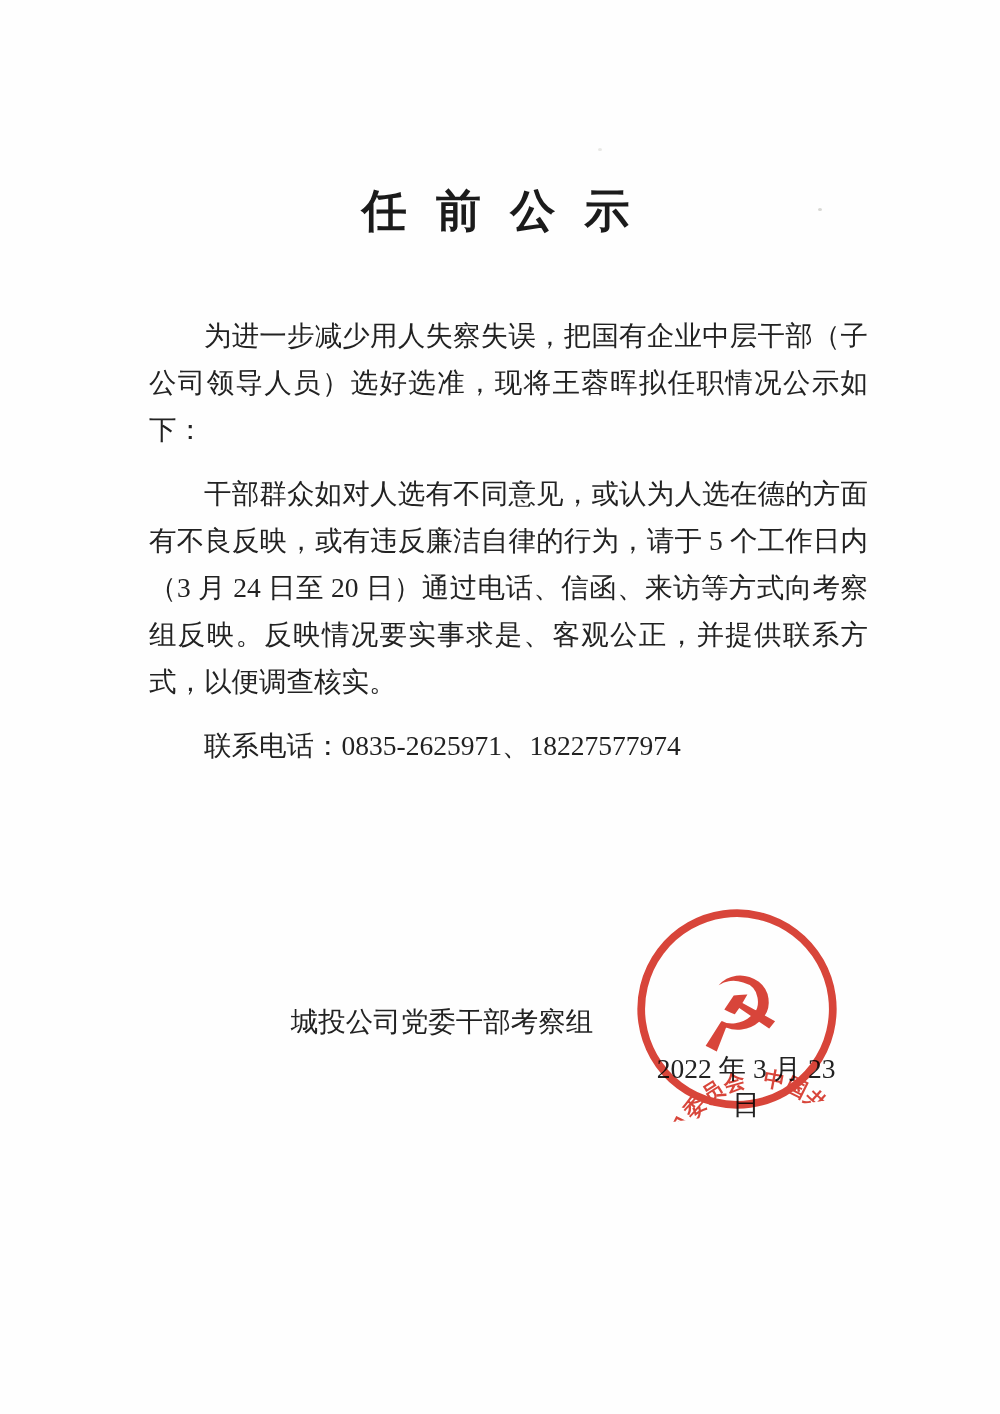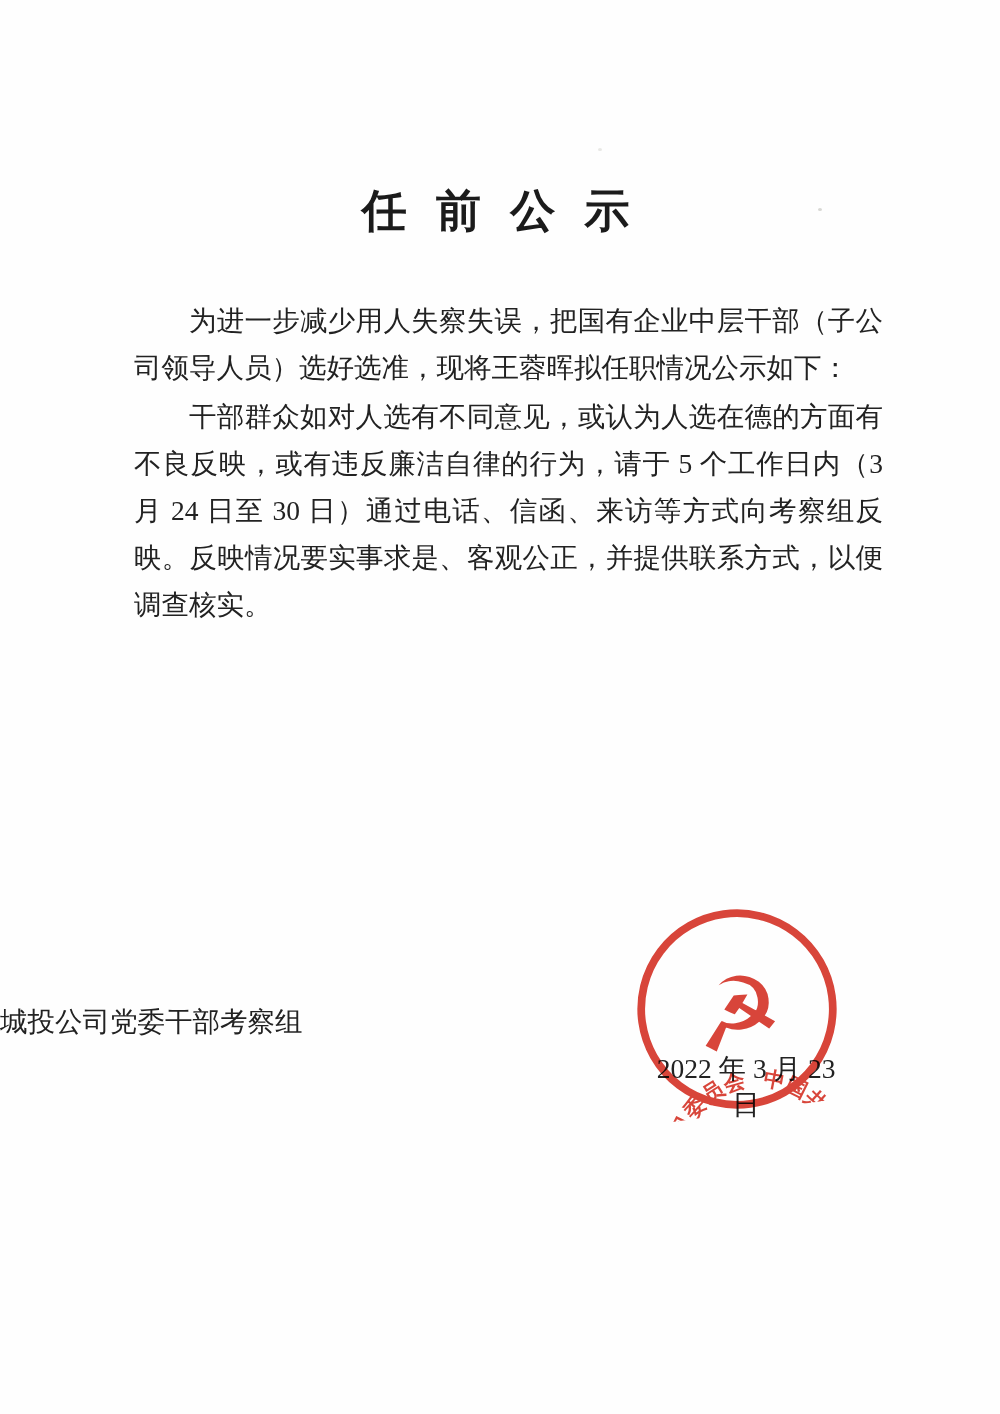--- a/index.html
+++ b/index.html
@@ -26,30 +26,30 @@
     white-space: pre;
   }
   .body-text {
     position: absolute;
     left: 132px; top: 295px; width: 753px;
     font-size: 27.5px;
     line-height: 47px;
     color: #222;
   }
   .body-text p {
-    margin: 2px;
+    margin: 17px;
     text-indent: 2em;
     text-align: justify;
     text-justify: inter-ideograph;
   }
   .body-text p.no-justify { text-align: left; }
   .sign-org {
     position: absolute;
     top: 1004px; left: 0; width: 884px;
-    text-align: left;
+    text-align: center;
     font-size: 27.5px;
     color: #222;
   }
   .sign-date {
     position: absolute;
     top: 1051px; left: 640px; width: 212px;
     text-align: center;
     font-size: 27.5px;
     color: #222;
   }
@@ -84,21 +84,22 @@
 </style>
 </head>
 <body>
 
 <div class="page">
 
   <div class="doc-title">任 前 公 示</div>
 
   <div class="body-text">
     <p>为进一步减少用人失察失误，把国有企业中层干部（子公司领导人员）选好选准，现将王蓉晖拟任职情况公示如下：</p>
-    <p>干部群众如对人选有不同意见，或认为人选在德的方面有不良反映，或有违反廉洁自律的行为，请于 5 个工作日内（3 月 24 日至 30 日）通过电话、信函、来访等方式向考察组反映。反映情况要实事求是、客观公正，并提供联系方式，以便调查核实。</p>
+    <p>干部群众如对人选有不同意见，或认为人选在德的方面有不良反映，或有违反廉洁自律的行为，请于 5 个工作日内（3 月 24 日至 20 日）通过电话、信函、来访等方式向考察组反映。反映情况要实事求是、客观公正，并提供联系方式，以便调查核实。</p>
+    <p class="no-justify">联系电话：0835-2625971、18227577974</p>
   </div>
 
   <div class="sign-org">城投公司党委干部考察组</div>
 
   <div class="sign-date">2022 年 3 月 23 日</div>
 
   <div class="seal">
     <svg viewBox="0 0 200 200" xmlns="http://www.w3.org/2000/svg">
       <defs>
         <path id="ringPath" d="M 100,176 A 76,76 0 1 1 99.9,176" fill="none"></path>

